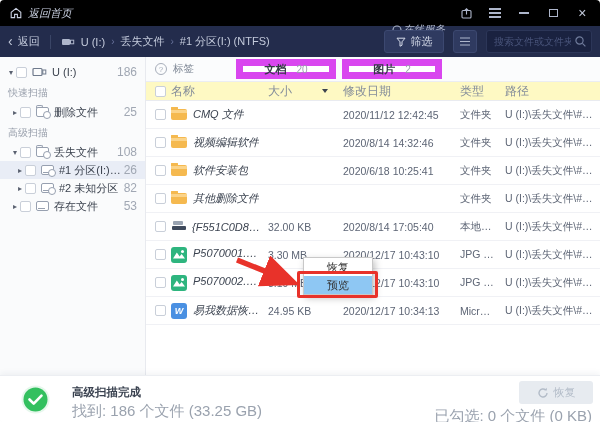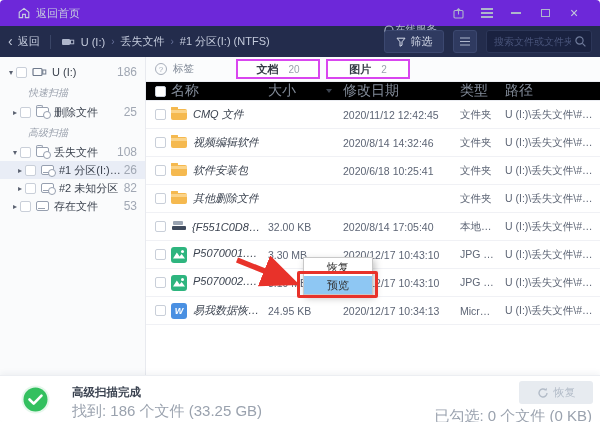--- a/index.html
+++ b/index.html
@@ -1,20 +1,20 @@
 <!DOCTYPE html>
 <html><head>
 <meta charset="utf-8">
 <style>
   html,body{margin:0;padding:0;background:#fff;}
   *{box-sizing:border-box;font-family:"Liberation Sans",sans-serif;}
   .app{position:relative;width:600px;height:422px;background:#fff;border-radius:4px;overflow:hidden;}
 
   
-  .titlebar{height:26px;background:#6d28d9;display:flex;align-items:center;padding:0 18px;color:#c7cedf;font-size:11px;}
+  .titlebar{height:26px;background:#000000;display:flex;align-items:center;padding:0 10px;color:#c7cedf;font-size:11px;font-style:italic;}
   .tb-home{display:flex;align-items:center;gap:6px;cursor:pointer;}
   .tb-right{margin-left:auto;display:flex;align-items:center;gap:13px;}
   .tb-service{display:flex;align-items:center;font-size:10.5px;color:#aeb6cb;margin-top:34px;}
   .win-btn{display:flex;align-items:center;justify-content:center;width:16px;height:16px;color:#aeb6cb;}
   .bar-min{width:10px;height:2px;background:#aeb6cb;}
   .box-max{width:9px;height:8px;border:1.2px solid #aeb6cb;}
   .x-close{font-size:14px;line-height:14px;color:#c3cadb;}
   .hamburger{width:12px;height:2px;background:#aeb6cb;box-shadow:0 4px 0 #aeb6cb,0 -4px 0 #aeb6cb;}
 
   
@@ -35,35 +35,35 @@
 
   
   .body{display:flex;height:318px;}
   .sidebar{width:146px;background:#fafbfc;border-right:1px solid #e8eaef;padding-top:6px;font-size:11px;color:#3c434f;flex-shrink:0;}
   .tree-row{display:flex;align-items:center;height:18px;cursor:pointer;}
   .tree-row.sel{background:#e9edf6;}
   .tw-arrow{width:10px;text-align:center;color:#5a6170;font-size:8px;flex-shrink:0;}
   .cbx{width:11px;height:11px;border:1px solid #c9cfd9;border-radius:2px;background:#fff;flex-shrink:0;margin-right:5px;}
   .tree-label{white-space:nowrap;overflow:hidden;text-overflow:ellipsis;margin-left:5px;}
   .tree-count{margin-left:auto;margin-right:8px;color:#a0a7b3;font-size:12px;}
-  .section-label{color:#9aa1ad;font-size:10px;padding:5px 0 3px 28px;font-style:italic;}
+  .section-label{color:#9aa1ad;font-size:10px;padding:5px 0 3px 8px;}
   .ind1{padding-left:6px;} .ind2{padding-left:10px;} .ind3{padding-left:15px;}
   .sb-icon{flex-shrink:0;display:flex;}
 
   .main{position:relative;flex:1;background:#fff;overflow:hidden;}
   .tagsrow{height:25px;display:flex;align-items:center;padding-left:9px;border-bottom:1px solid #ebedf2;background:#fbfcfd;}
   .qmark{width:12px;height:12px;border:1px solid #a7aeba;border-radius:50%;color:#a7aeba;font-size:8px;display:flex;align-items:center;justify-content:center;}
   .tags-label{font-size:10.5px;color:#7d8694;margin-left:6px;}
-  .pill{display:flex;align-items:center;justify-content:center;gap:10px;width:84px;height:20px;background:#fff;border:2px solid #d946ef;font-size:11px;color:#333a45;cursor:pointer;}
+  .pill{display:flex;align-items:center;justify-content:center;gap:10px;width:100px;height:20px;background:#fff;border:7px solid #d946ef;font-size:11px;color:#333a45;cursor:pointer;}
   .pill b{font-weight:bold;}
   .pill .cnt{color:#9aa2ae;font-size:10px;font-weight:normal;}
   .pill1{margin-left:42px;} .pill2{margin-left:6px;}
 
   .grid{display:grid;grid-template-columns:25px 89px 75px 115px 50px 1fr;align-items:center;}
-  .thead{height:19px;border-bottom:1px solid #e9ebf0;background:#000000;font-size:14px;color:#838c9a;}
+  .thead{height:19px;border-bottom:1px solid #e9ebf0;background:#fef9c3;font-size:12px;color:#838c9a;}
   .thead .hc{display:flex;align-items:center;gap:4px;}
   .sort-down{width:0;height:0;border-left:3.5px solid transparent;border-right:3.5px solid transparent;border-top:4.5px solid #3c434f;margin-left:26px;}
   .cb-cell{padding-left:9px;display:flex;align-items:center;}
   .trow{height:28px;border-bottom:1px solid #f0f1f5;font-size:10.5px;color:#5d6575;cursor:default;}
   .name-cell{display:flex;align-items:flex-start;gap:6px;overflow:hidden;font-style:italic;}
   .name-cell .nm{color:#3b4350;font-size:11px;white-space:nowrap;overflow:hidden;text-overflow:ellipsis;}
   .cell{white-space:nowrap;overflow:hidden;text-overflow:ellipsis;padding-right:4px;}
   .size-cell{padding-left:8px;} .date-cell{padding-left:8px;} .type-cell{padding-left:10px;} .path-cell{padding-left:5px;}
 
   

